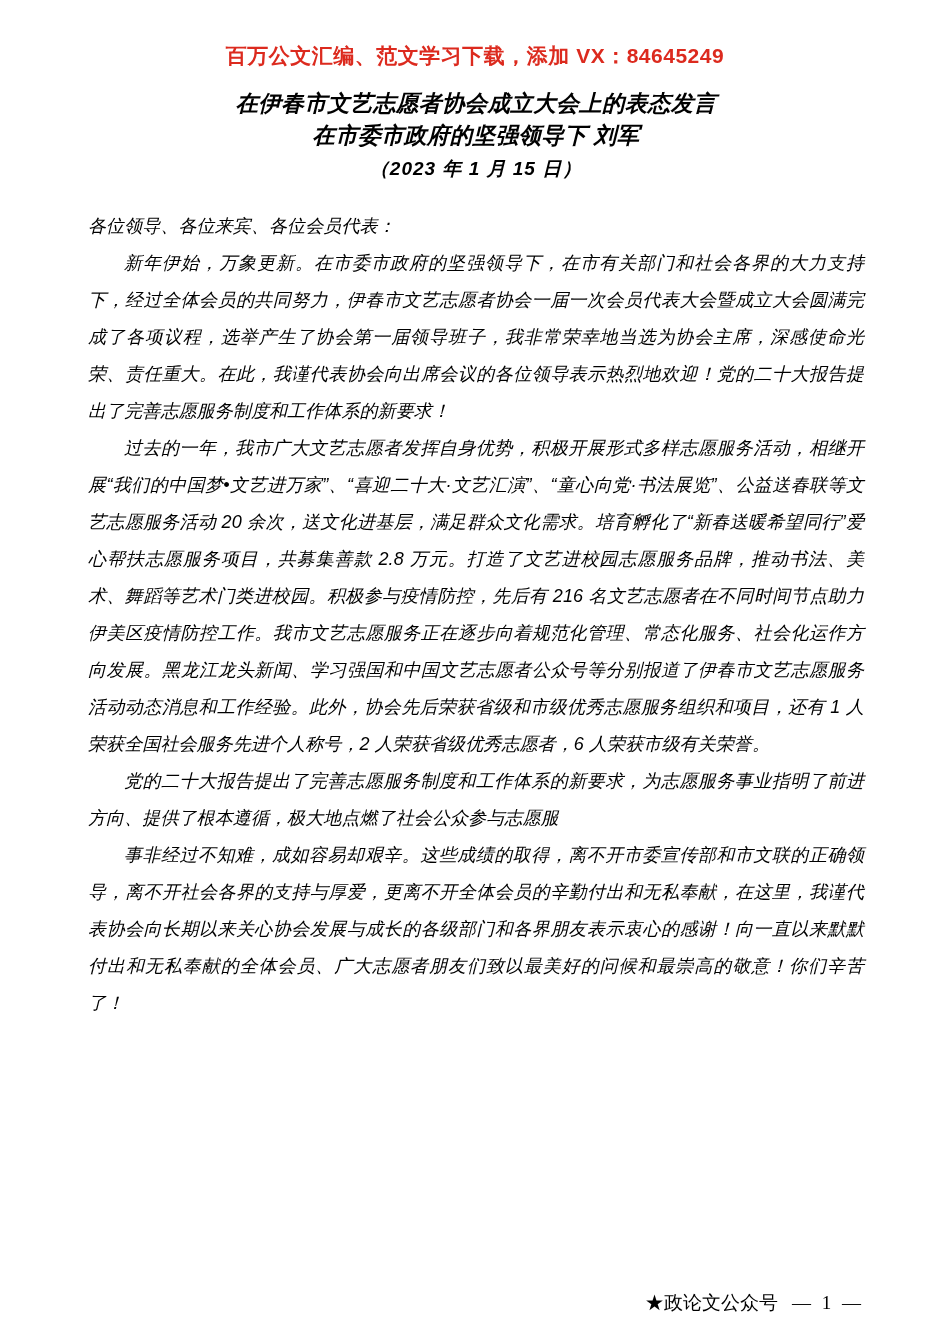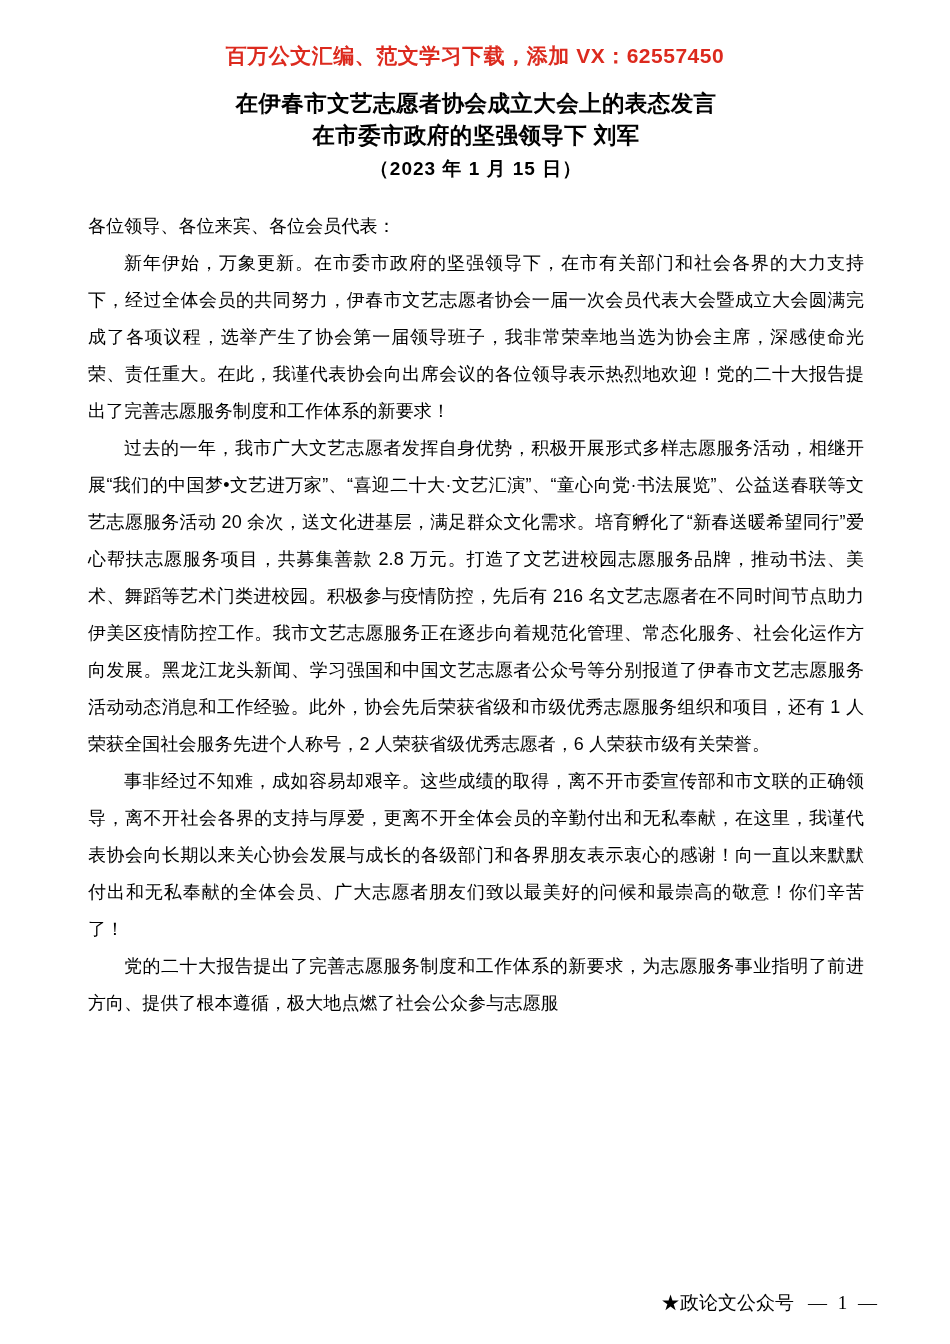--- a/index.html
+++ b/index.html
@@ -29,20 +29,21 @@
     font-size: 21px;
     font-weight: bold;
     letter-spacing: 0.5px;
     white-space: nowrap;
   }
   .doc-body {
     position: absolute;
     top: 88px;
     left: 88px;
     width: 776px;
+    font-style: italic;
   }
   .title-block {
     text-align: center;
     margin-bottom: 22px;
   }
   .title-main,
   .title-sub {
     font-size: 22.5px;
     font-weight: bold;
     line-height: 32px;
@@ -62,61 +63,61 @@
     text-align: justify;
     text-justify: inter-ideograph;
     letter-spacing: 0.1px;
     margin: 0;
   }
   .para.indent {
     text-indent: 2em;
   }
   .footer {
     position: absolute;
-    left: 104px;
+    left: 88px;
     width: 776px;
     top: 1290px;
     text-align: right;
     font-size: 19px;
     line-height: 26px;
     font-family: "Liberation Serif", "DejaVu Serif", serif;
     white-space: nowrap;
   }
   .footer-mark {
     margin-right: 14px;
   }
   .footer-page {
     letter-spacing: 3px;
   }
 </style>
 </head>
 <body>
 
 <div class="page">
 
-  <div class="promo-banner">百万公文汇编、范文学习下载，添加 VX：62557450</div>
+  <div class="promo-banner">百万公文汇编、范文学习下载，添加 VX：84645249</div>
 
   <div class="doc-body">
 
     <div class="title-block">
       <div class="title-main">在伊春市文艺志愿者协会成立大会上的表态发言</div>
       <div class="title-sub">在市委市政府的坚强领导下  刘军</div>
       <div class="title-date">（2023 年 1 月 15 日）</div>
     </div>
 
     <p class="para">各位领导、各位来宾、各位会员代表：</p>
 
 
     <p class="para indent">新年伊始，万象更新。在市委市政府的坚强领导下，在市有关部门和社会各界的大力支持下，经过全体会员的共同努力，伊春市文艺志愿者协会一届一次会员代表大会暨成立大会圆满完成了各项议程，选举产生了协会第一届领导班子，我非常荣幸地当选为协会主席，深感使命光荣、责任重大。在此，我谨代表协会向出席会议的各位领导表示热烈地欢迎！党的二十大报告提出了完善志愿服务制度和工作体系的新要求！</p>
 
     <p class="para indent">过去的一年，我市广大文艺志愿者发挥自身优势，积极开展形式多样志愿服务活动，相继开展“我们的中国梦•文艺进万家”、“喜迎二十大·文艺汇演”、“童心向党·书法展览”、公益送春联等文艺志愿服务活动 20 余次，送文化进基层，满足群众文化需求。培育孵化了“新春送暖希望同行”爱心帮扶志愿服务项目，共募集善款 2.8 万元。打造了文艺进校园志愿服务品牌，推动书法、美术、舞蹈等艺术门类进校园。积极参与疫情防控，先后有 216 名文艺志愿者在不同时间节点助力伊美区疫情防控工作。我市文艺志愿服务正在逐步向着规范化管理、常态化服务、社会化运作方向发展。黑龙江龙头新闻、学习强国和中国文艺志愿者公众号等分别报道了伊春市文艺志愿服务活动动态消息和工作经验。此外，协会先后荣获省级和市级优秀志愿服务组织和项目，还有 1 人荣获全国社会服务先进个人称号，2 人荣获省级优秀志愿者，6 人荣获市级有关荣誉。</p>
 
+    <p class="para indent">党的二十大报告提出了完善志愿服务制度和工作体系的新要求，为志愿服务事业指明了前进方向、提供了根本遵循，极大地点燃了社会公众参与志愿服</p>
+
     <p class="para indent">事非经过不知难，成如容易却艰辛。这些成绩的取得，离不开市委宣传部和市文联的正确领导，离不开社会各界的支持与厚爱，更离不开全体会员的辛勤付出和无私奉献，在这里，我谨代表协会向长期以来关心协会发展与成长的各级部门和各界朋友表示衷心的感谢！向一直以来默默付出和无私奉献的全体会员、广大志愿者朋友们致以最美好的问候和最崇高的敬意！你们辛苦了！</p>
-
-    <p class="para indent">党的二十大报告提出了完善志愿服务制度和工作体系的新要求，为志愿服务事业指明了前进方向、提供了根本遵循，极大地点燃了社会公众参与志愿服</p>
 
   </div>
 
   <div class="footer">
     <span class="footer-mark">★政论文公众号</span><span class="footer-page">— 1 —</span>
   </div>
 
 </div>
 
 </body></html>

